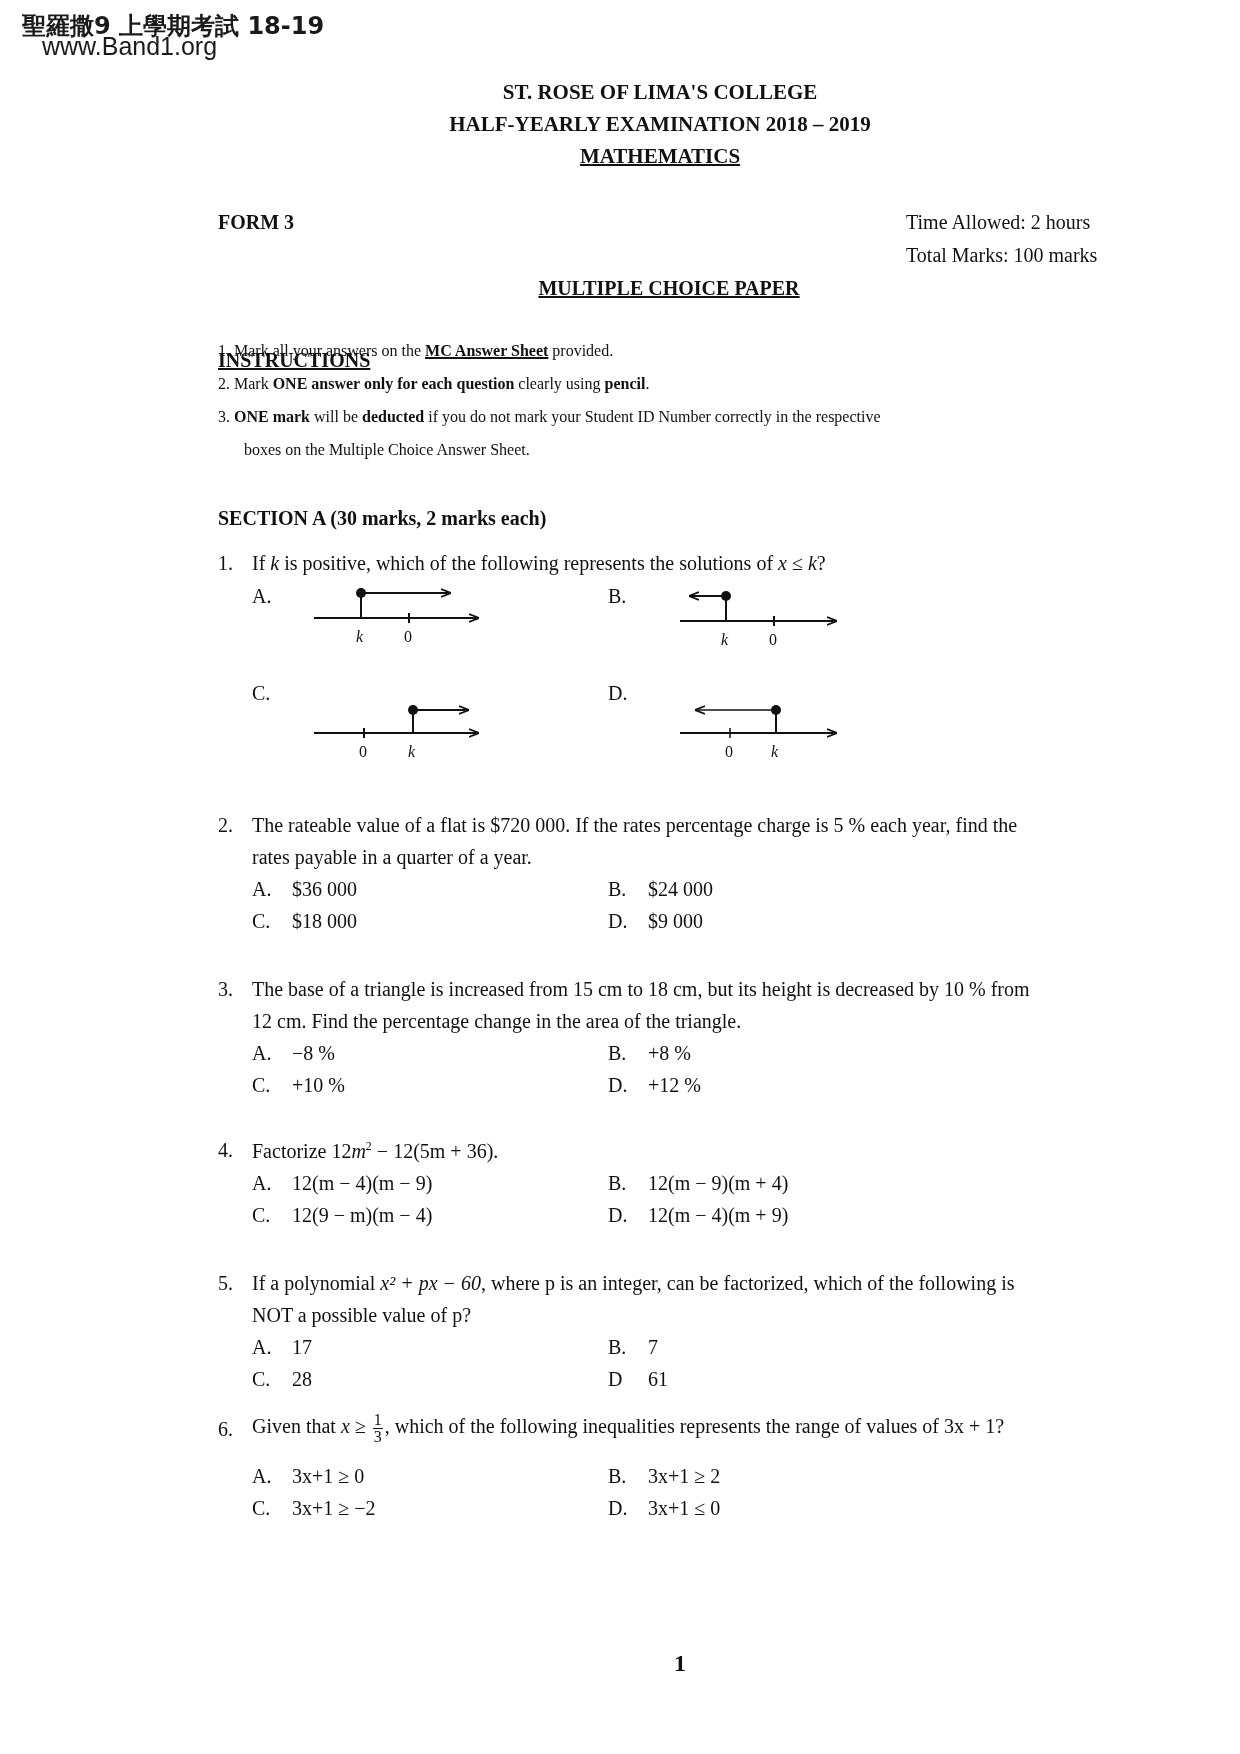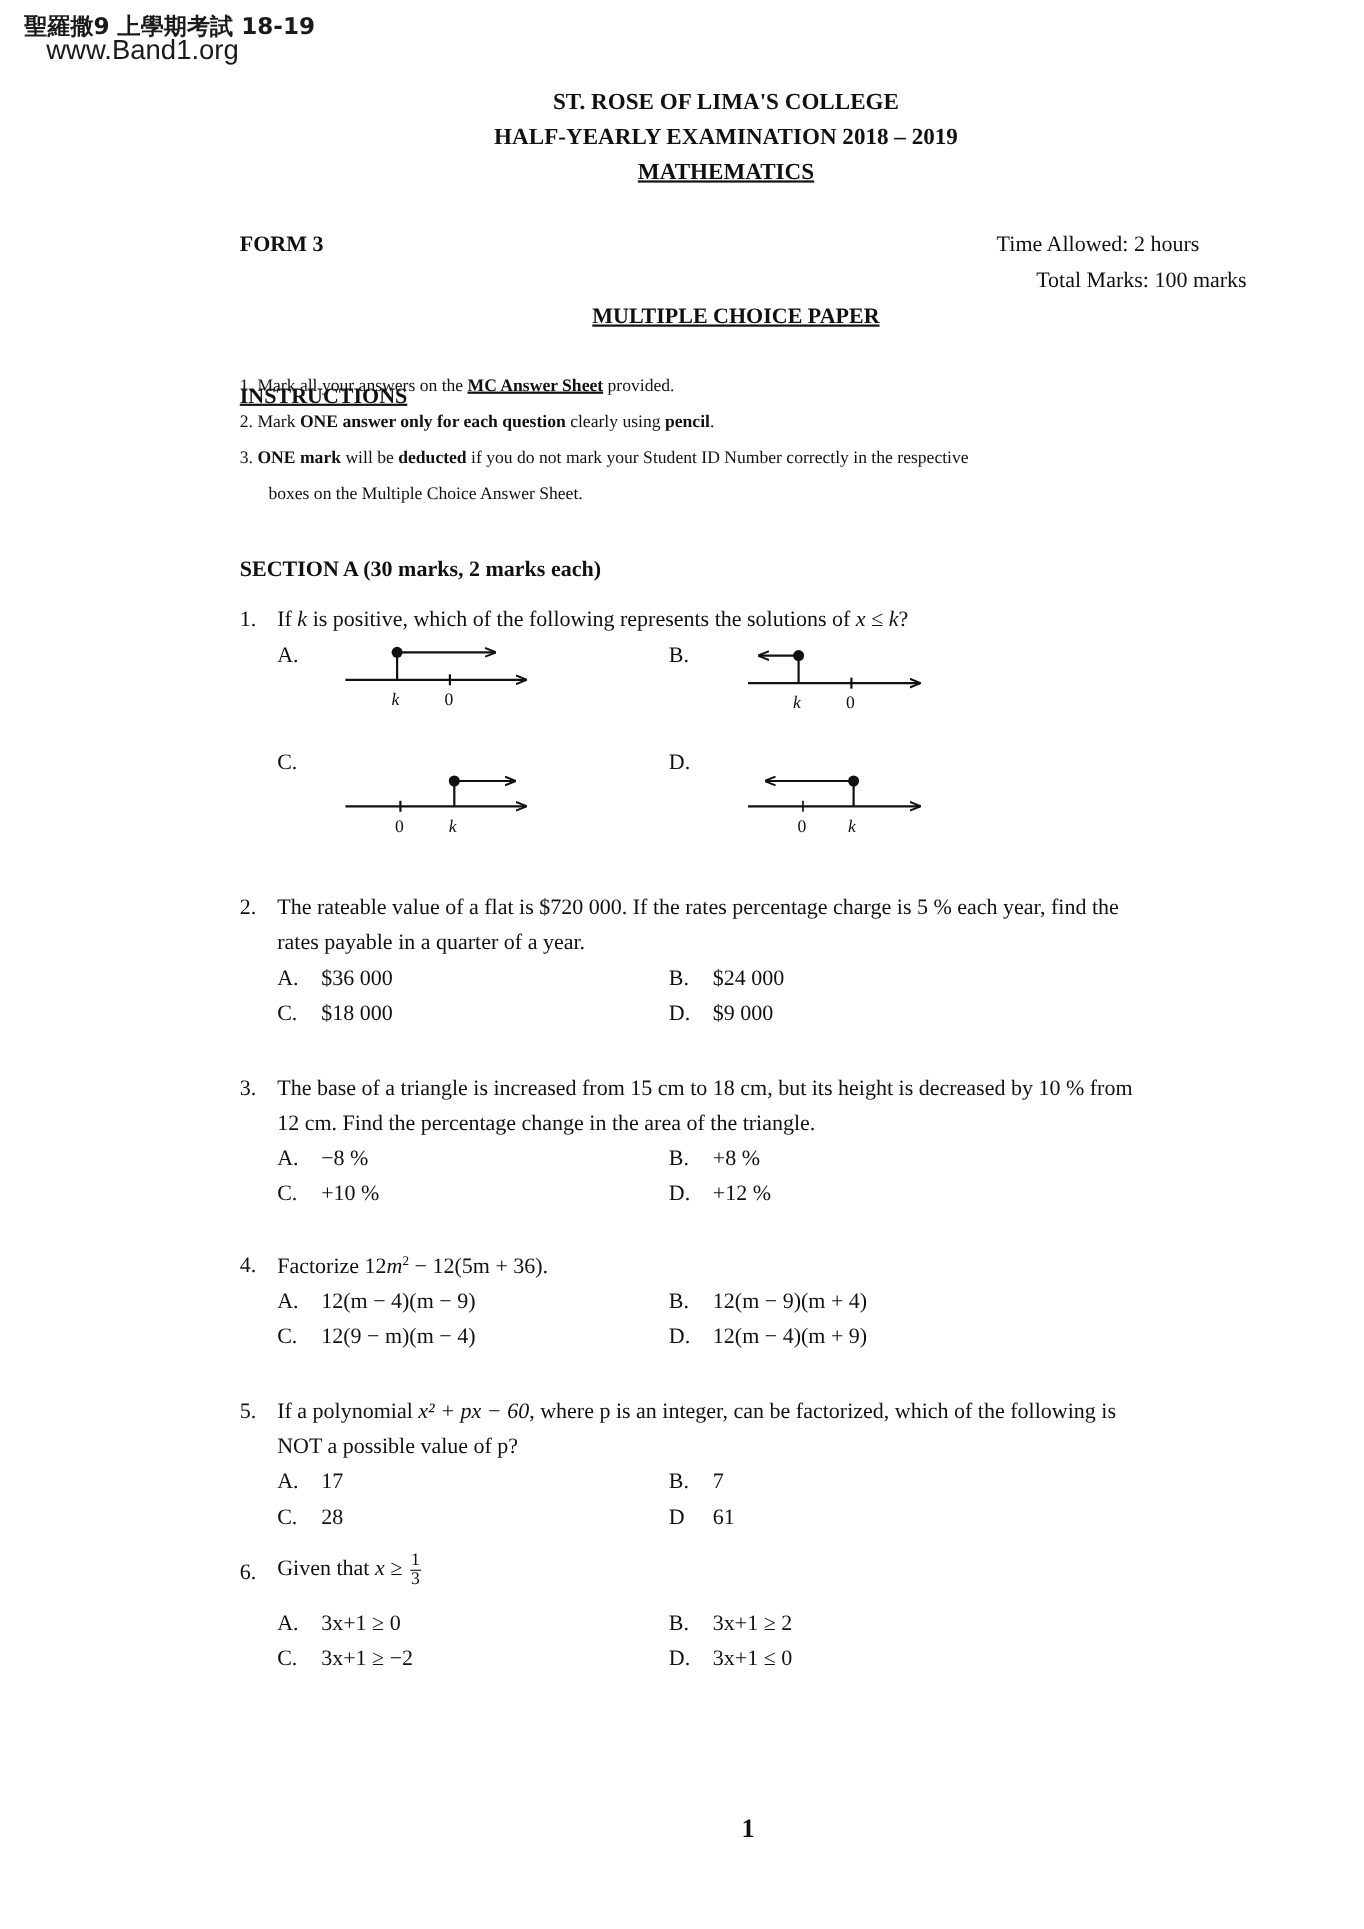--- a/index.html
+++ b/index.html
@@ -1,29 +1,29 @@
 <!DOCTYPE html>
 <html><head>
 <meta charset="utf-8">
 <style>
   html, body { margin: 0; padding: 0; background: #ffffff; }
   body {
     width: 1240px; height: 1754px; position: relative; overflow: hidden;
     font-family: "Liberation Serif", "DejaVu Serif", serif; color: #111;
   }
   .abs { position: absolute; }
-  .watermark-line1 { left: 22px; top: 10px; font-family: "DejaVu Sans", sans-serif; font-size: 21px; font-weight: bold; color: #1a1a1a; letter-spacing: 0px; }
+  .watermark-line1 { left: 22px; top: 10px; font-family: "DejaVu Sans", sans-serif; font-size: 24px; font-weight: bold; color: #1a1a1a; letter-spacing: 0px; }
   .watermark-line2 { left: 42px; top: 32px; font-family: "Liberation Sans", sans-serif; font-size: 25px; color: #1a1a1a; }
   .hdr { left: 0; width: 1240px; text-align: center; font-weight: bold; font-size: 21px; }
   .hdr1 { top: 80px; left: 40px; }
   .hdr2 { top: 112px; left: 40px; }
   .hdr3 { top: 144px; left: 40px; text-decoration: underline; text-decoration-thickness: 2px; }
   .form { left: 218px; top: 211px; font-weight: bold; font-size: 20px; }
   .time { left: 906px; top: 211px; font-size: 20px; }
-  .marks { left: 906px; top: 244px; font-size: 20px; margin-left: 36px; }
+  .marks { left: 906px; top: 244px; font-size: 20px; }
   .mcp { left: 0; width: 1240px; text-align: center; top: 277px; font-weight: bold; font-size: 20px; text-decoration: underline; text-decoration-thickness: 2px; padding-left: 98px; box-sizing: border-box; }
   .instr-title { left: 218px; top: 309px; font-weight: bold; font-size: 20px; text-decoration: underline; text-decoration-thickness: 2px; margin-top: 40px; }
   .instr { left: 218px; font-size: 16px; white-space: nowrap; }
   .instr b { font-weight: bold; }
   .u { text-decoration: underline; text-decoration-thickness: 2px; }
   .section { left: 218px; top: 507px; font-weight: bold; font-size: 20px; }
   .qnum { font-size: 20px; }
   .qtext { font-size: 20px; white-space: nowrap; }
   .opt { font-size: 20px; white-space: nowrap; }
   .opt .letter { display: inline-block; width: 40px; }
@@ -153,20 +153,20 @@
   <span>If a polynomial </span><i>x² + px − 60</i><span>, where p is an integer, can be factorized, which of the following is</span>
 </div>
 <div class="abs qtext" style="left:252px; top:1304px">NOT a possible value of p?</div>
 <div class="abs opt" style="left:252px; top:1336px"><span class="letter">A.</span><span>17</span></div>
 <div class="abs opt" style="left:608px; top:1336px"><span class="letter">B.</span><span>7</span></div>
 <div class="abs opt" style="left:252px; top:1368px"><span class="letter">C.</span><span>28</span></div>
 <div class="abs opt" style="left:608px; top:1368px"><span class="letter">D</span><span>61</span></div>
 
 <div class="abs qnum" style="left:218px; top:1418px">6.</div>
 <div class="abs qtext" style="left:252px; top:1406px; line-height:40px">
-  <span>Given that </span><i>x ≥ </i><span class="frac"><span class="top">1</span><span class="bot">3</span></span>
+  <span>Given that </span><i>x ≥ </i><span class="frac"><span class="top">1</span><span class="bot">3</span></span><span>, which of the following inequalities represents the range of values of 3x + 1?</span>
 </div>
 <div class="abs opt" style="left:252px; top:1465px"><span class="letter">A.</span><span>3x+1 ≥ 0</span></div>
 <div class="abs opt" style="left:608px; top:1465px"><span class="letter">B.</span><span>3x+1 ≥ 2</span></div>
 <div class="abs opt" style="left:252px; top:1497px"><span class="letter">C.</span><span>3x+1 ≥ −2</span></div>
 <div class="abs opt" style="left:608px; top:1497px"><span class="letter">D.</span><span>3x+1 ≤ 0</span></div>
 
 <div class="abs pageno">1</div>
 
 </body></html>

